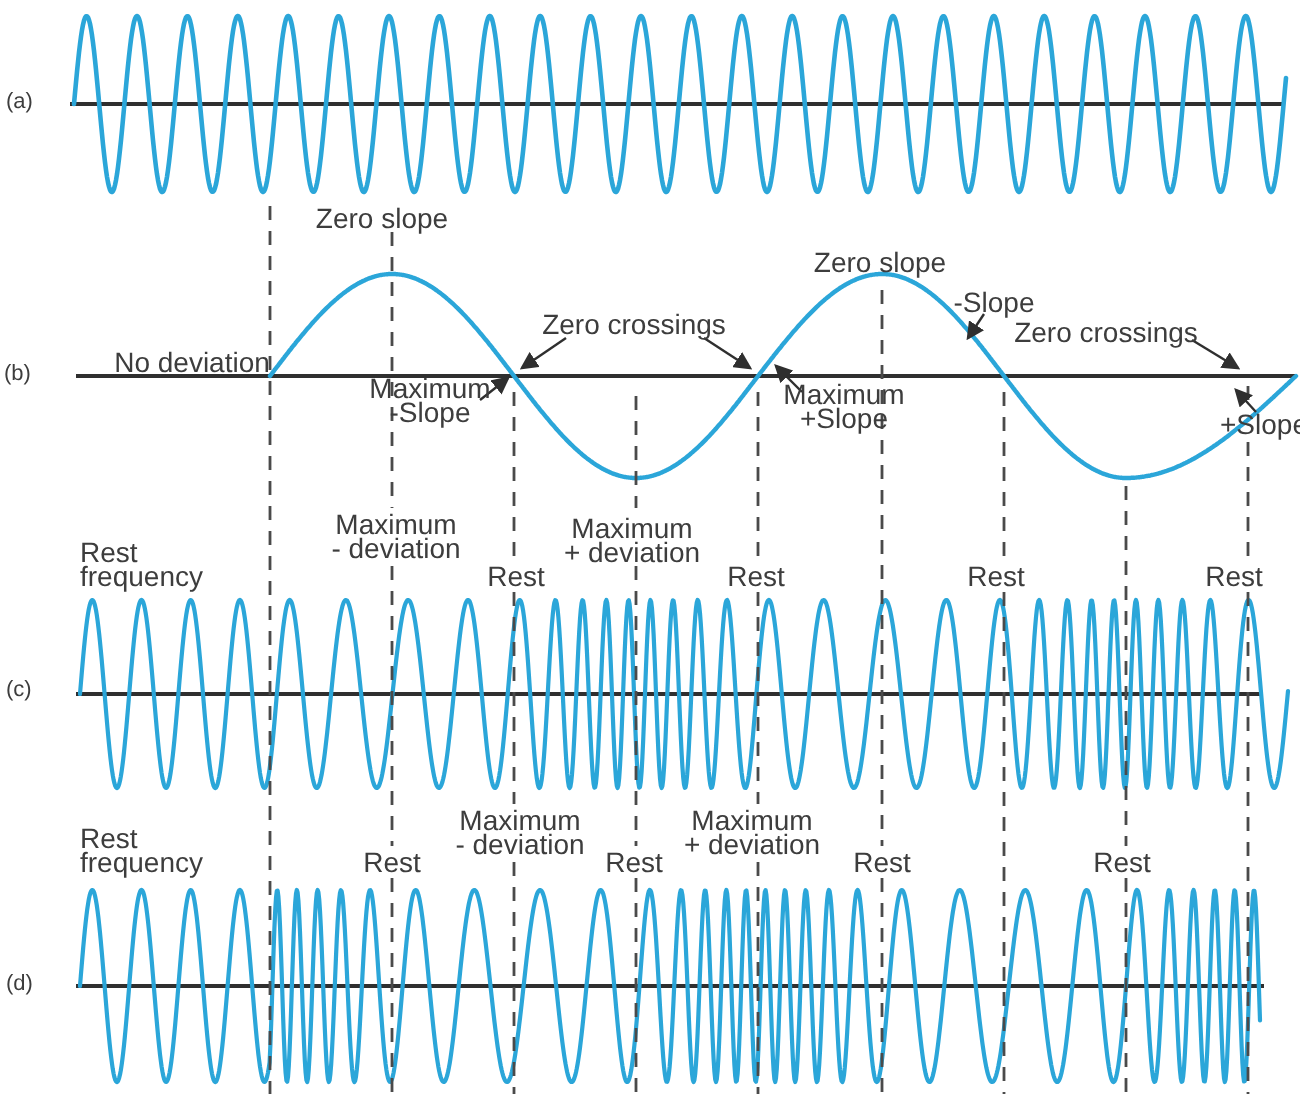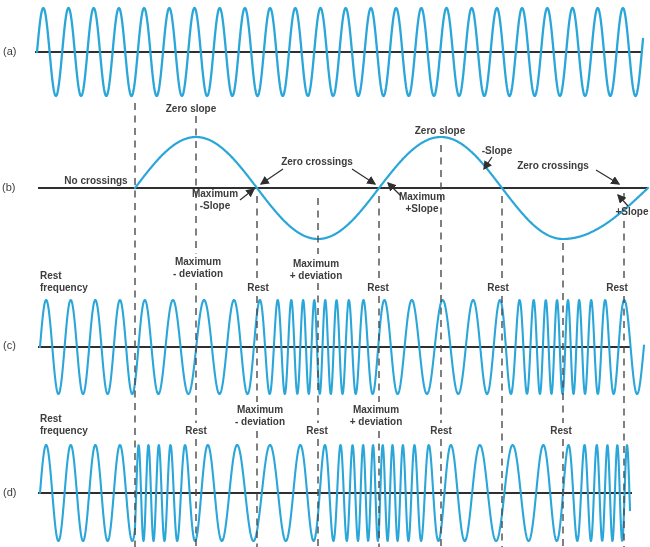--- a/index.html
+++ b/index.html
@@ -2,22 +2,22 @@
 <html><head>
 <meta charset="utf-8">
 <style>
   html,body{margin:0;padding:0;background:#fff;}
   .fig{
     position:relative;width:650px;height:547px;background:#ffffff;
     font-family:"Liberation Sans",sans-serif;overflow:hidden;
   }
   .fig svg{position:absolute;left:0;top:0;}
   .lbl{
-    position:absolute;font-size:10px;line-height:12px;color:#3d3d3d;
-    white-space:nowrap;text-align:center;transform:translateX(-50%);font-weight:bold;
+    position:absolute;font-size:14px;line-height:12px;color:#3d3d3d;
+    white-space:nowrap;text-align:center;transform:translateX(-50%);
   }
   .lbl.left{transform:none;text-align:left;}
   .rowtag{
     position:absolute;font-size:11px;line-height:12px;color:#3d3d3d;white-space:nowrap;
   }
 </style>
 </head>
 <body>
 
 <div class="fig">
@@ -67,21 +67,21 @@
       <line x1="628" y1="206" x2="618" y2="195" stroke="#2f2f2f" stroke-width="1.2" marker-end="url(#ah)"></line>
     </svg>
 
   <div class="rowtag" style="left:3px;top:45px">(a)</div>
   <div class="rowtag" style="left:2px;top:181px">(b)</div>
   <div class="rowtag" style="left:3px;top:339px">(c)</div>
   <div class="rowtag" style="left:3px;top:486px">(d)</div>
 
   <div class="lbl" style="left:191px;top:103px">Zero slope</div>
   <div class="lbl" style="left:440px;top:125px">Zero slope</div>
-  <div class="lbl" style="left:96px;top:175px">No crossings</div>
+  <div class="lbl" style="left:96px;top:175px">No deviation</div>
   <div class="lbl" style="left:317px;top:156px">Zero crossings</div>
   <div class="lbl" style="left:553px;top:160px">Zero crossings</div>
   <div class="lbl" style="left:497px;top:145px">-Slope</div>
   <div class="lbl" style="left:632px;top:206px">+Slope</div>
   <div class="lbl" style="left:215px;top:188px">
     <div>Maximum</div>
     <div>-Slope</div>
   </div>
   <div class="lbl" style="left:422px;top:191px">
     <div>Maximum</div>

